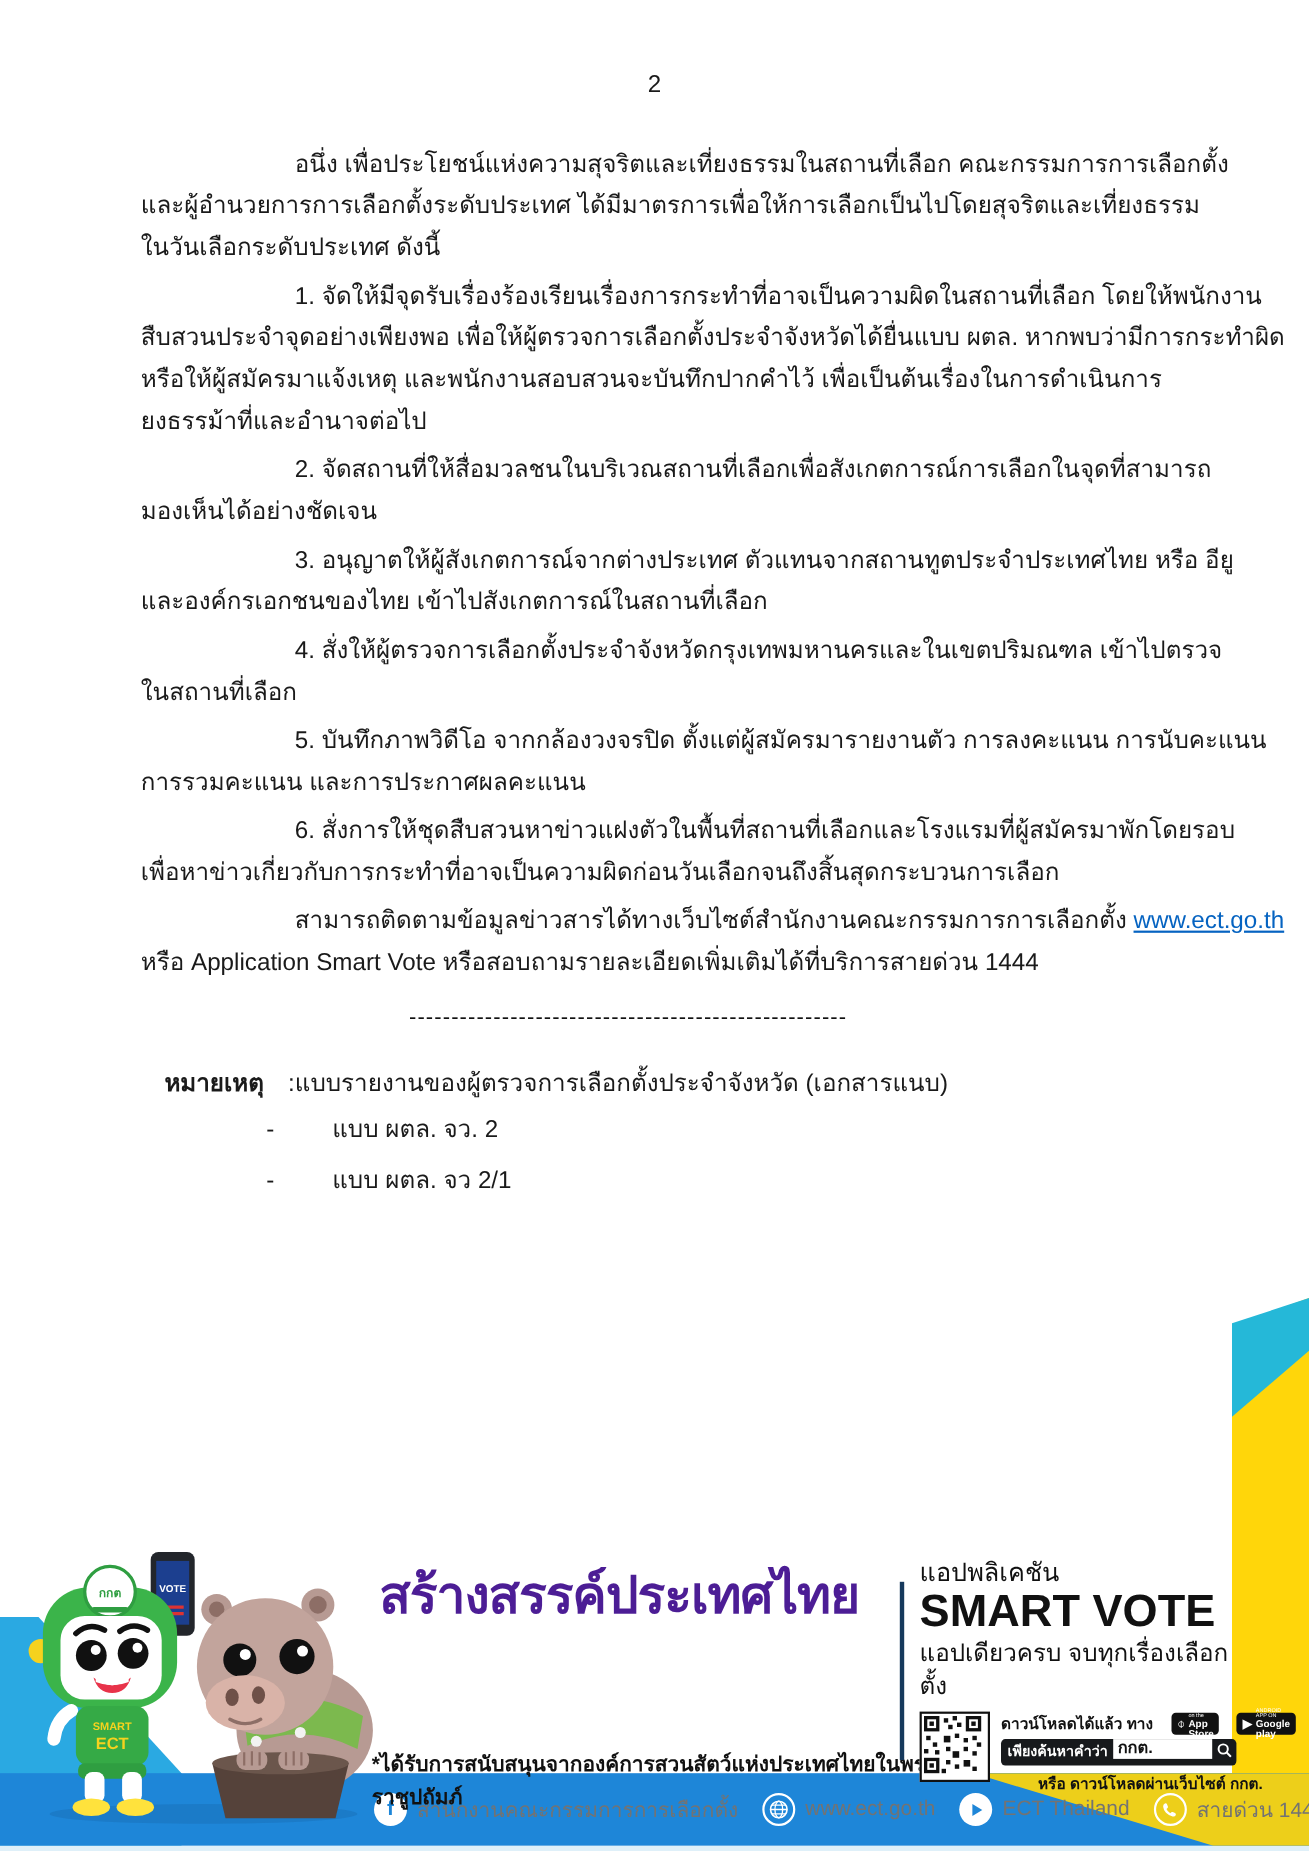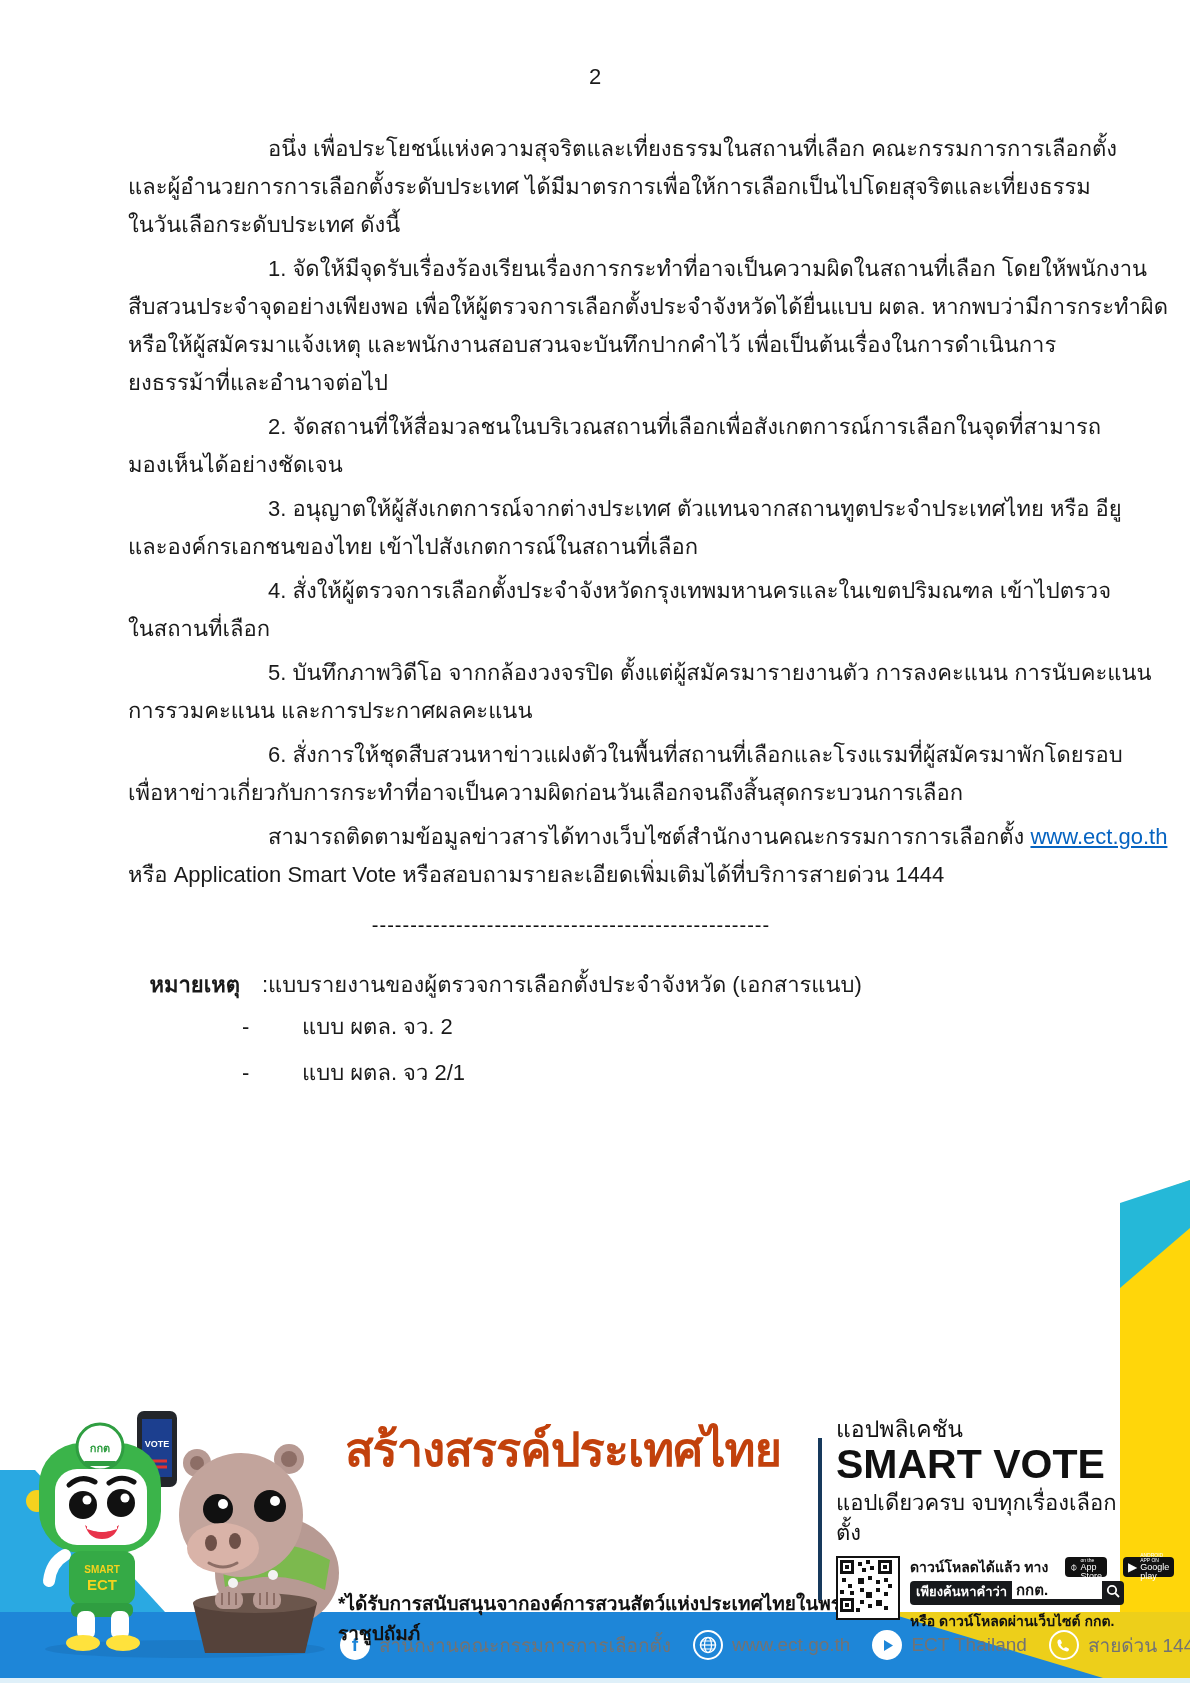--- a/index.html
+++ b/index.html
@@ -18,43 +18,43 @@
   .sep{font-size:20px;line-height:30px;text-align:center;letter-spacing:1px;margin:16px 0 26px 0;color:#111;}
   .noterow{font-size:22px;line-height:38px;display:flex;text-align:right;}
   .notelabel{font-weight:bold;width:112px;}
   .notecolon{width:28px;}
   .bulletrow{font-size:22px;line-height:46px;display:flex;}
   .bdash{width:60px;padding-left:114px;}
   
   .shape{position:absolute;}
   
   .headline{position:absolute;left:330px;top:1420px;width:466px;text-align:center;}
-  .hl1{font-size:47px;font-weight:bold;color:#c2410c;line-height:60px;letter-spacing:-1px;}
+  .hl1{font-size:47px;font-weight:bold;color:#4c1d95;line-height:60px;letter-spacing:-1px;}
   .hl2{font-size:56px;font-weight:bold;color:#2f9e41;line-height:70px;letter-spacing:-1px;}
   .supnote{position:absolute;left:338px;top:1588px;width:560px;font-size:19px;font-weight:bold;color:#111;}
   .vline{position:absolute;left:818px;top:1438px;width:4px;height:162px;background:#16395c;}
   .smart{position:absolute;left:836px;top:1416px;width:282px;}
   .applabel{font-size:23px;color:#111;line-height:26px;}
   .appname{font-size:41px;font-weight:bold;color:#111;line-height:44px;letter-spacing:0px;}
   .tagline{font-size:22px;color:#111;line-height:30px;margin-top:2px;}
   .dlrow{display:flex;margin-top:8px;}
   .qr{width:60px;height:60px;border:2px solid #111;background:#fff;flex:none;}
   .dlcol{margin-left:10px;}
   .dlline{display:flex;align-items:center;height:22px;gap:12px;}
   .dltext{font-size:14px;font-weight:bold;color:#111;margin-right:5px;white-space:nowrap;}
   .badge{background:#111;color:#fff;border-radius:4px;height:20px;display:flex;align-items:center;padding:0 5px;margin-right:4px;}
   .badge .glyph{font-size:12px;margin-right:3px;}
   .badge .btxt{display:flex;flex-direction:column;line-height:1;}
   .badge .bsmall{font-size:5px;}
-  .badge .bbig{font-size:9px;font-weight:normal;}
+  .badge .bbig{font-size:9px;font-weight:bold;}
   .searchpill{display:flex;background:#17191c;border-radius:4px;height:24px;margin-top:3px;padding:0 2px 0 6px;width:206px;}
   .searchlabel{color:#fff;font-size:13px;font-weight:bold;white-space:nowrap;margin-right:5px;}
   .searchbox{background:#fff;color:#111;font-size:15px;font-weight:bold;height:18px;line-height:18px;width:90px;padding:0 4px;}
   .magbtn{width:20px;height:20px;display:flex;align-items:center;justify-content:center;margin-left:2px;}
-  .alttext{font-size:14px;font-weight:bold;color:#111;margin-top:5px;white-space:nowrap;}
+  .alttext{font-size:14px;font-weight:bold;color:#111;margin-top:5px;white-space:nowrap;text-align:center;}
   
   .footerbar{position:absolute;left:0;top:1612px;width:1190px;height:66px;background:#1e86d8;}
   .footrow{position:absolute;left:340px;top:1612px;height:66px;display:flex;align-items:center;}
   .fitem{display:flex;align-items:center;margin-right:22px;}
   .ficon{width:30px;height:30px;border-radius:50%;background:#ffffff;color:#1e86d8;display:flex;align-items:center;justify-content:center;font-weight:bold;font-size:19px;flex:none;margin-right:9px;}
   .ficon.outline{background:transparent;border:2px solid #fff;color:#fff;width:26px;height:26px;}
   .flabel{color:#737373;font-size:19px;font-weight:normal;white-space:nowrap;}
   .bottomstrip{position:absolute;left:0;top:1678px;width:1190px;height:5px;background:#dff0f9;}
 </style>
 </head>

